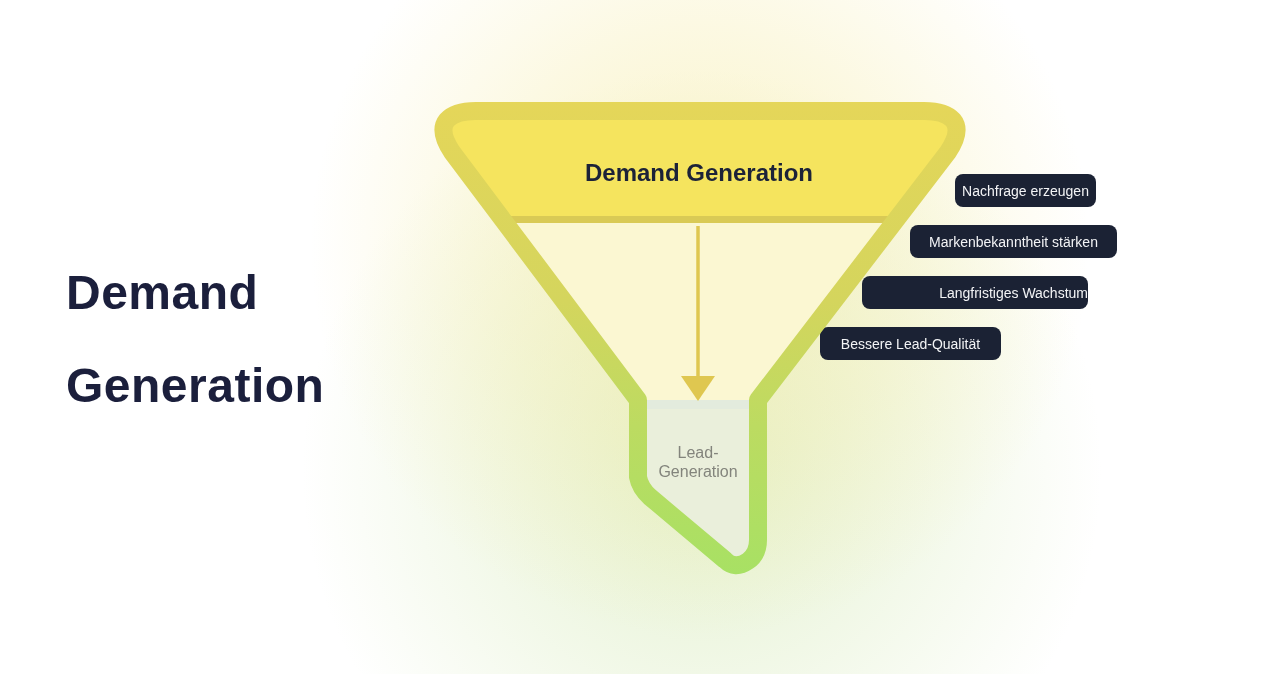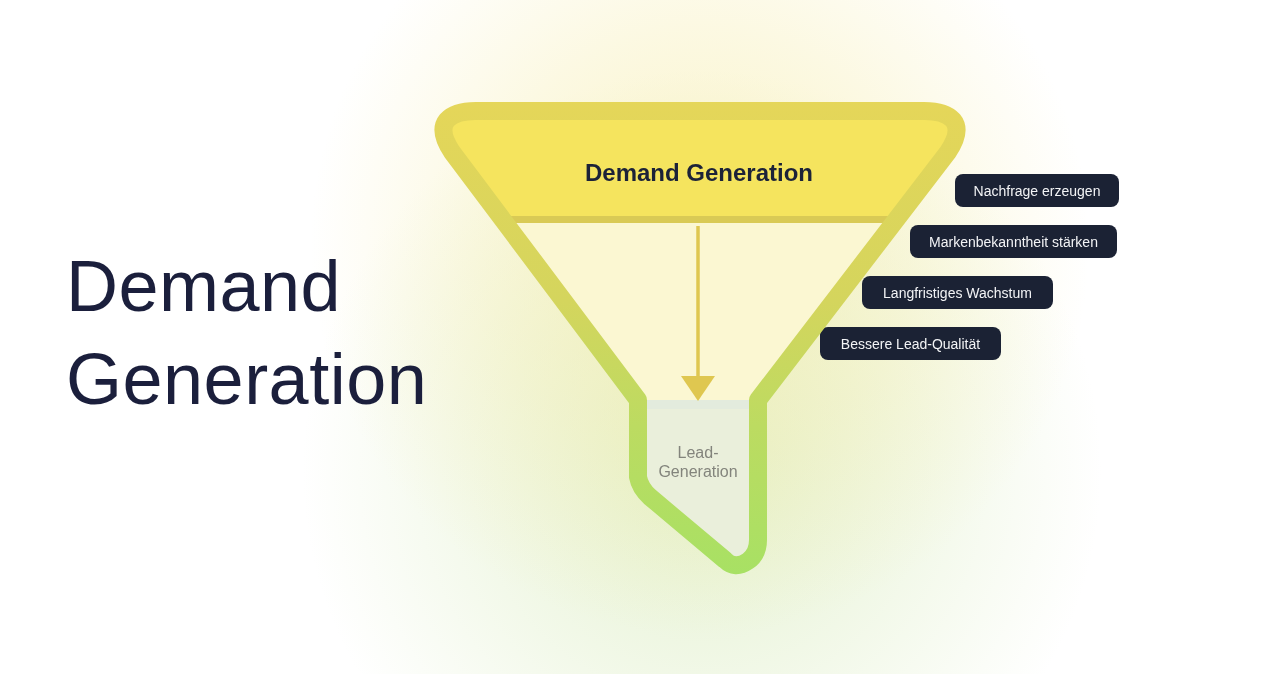--- a/index.html
+++ b/index.html
@@ -25,45 +25,45 @@
         rgba(245,234,158,0.30) 55%,
         rgba(245,234,158,0) 100%),
       radial-gradient(circle 400px at 702px 470px,
         rgba(204,229,166,0.55) 0%,
         rgba(204,229,166,0.25) 55%,
         rgba(204,229,166,0) 100%);
   }
   .heading {
     position: absolute;
     left: 66px;
-    top: 240px;
-    font-size: 72px;
-    font-weight: 400;
+    top: 246px;
+    font-size: 48px;
+    font-weight: 700;
     line-height: 93px;
     color: #1B1F3C;
     letter-spacing: 0.5px;
     white-space: nowrap;
   }
   .heading span { display: block; }
   .badge {
     position: absolute;
     height: 33px;
     background: #1B2234;
     border-radius: 8px;
     color: #F3F4F6;
     font-size: 14px;
     display: flex;
     align-items: center;
     justify-content: center;
     white-space: nowrap;
     z-index: 1;
   }
-  #badge-1 { left: 955px; top: 174px; width: 164px; }
+  #badge-1 { left: 955px; top: 174px; width: 141px; }
   #badge-2 { left: 910px; top: 225px; width: 207px; }
-  #badge-3 { left: 862px; top: 276px; width: 191px; }
+  #badge-3 { left: 862px; top: 276px; width: 226px; justify-content: flex-end; }
   #badge-4 { left: 820px; top: 327px; width: 181px; }
   svg.funnel {
     position: absolute;
     left: 0;
     top: 0;
     z-index: 2;
     pointer-events: none;
   }
   .funnel-stage1-text {
     font-size: 24px;

